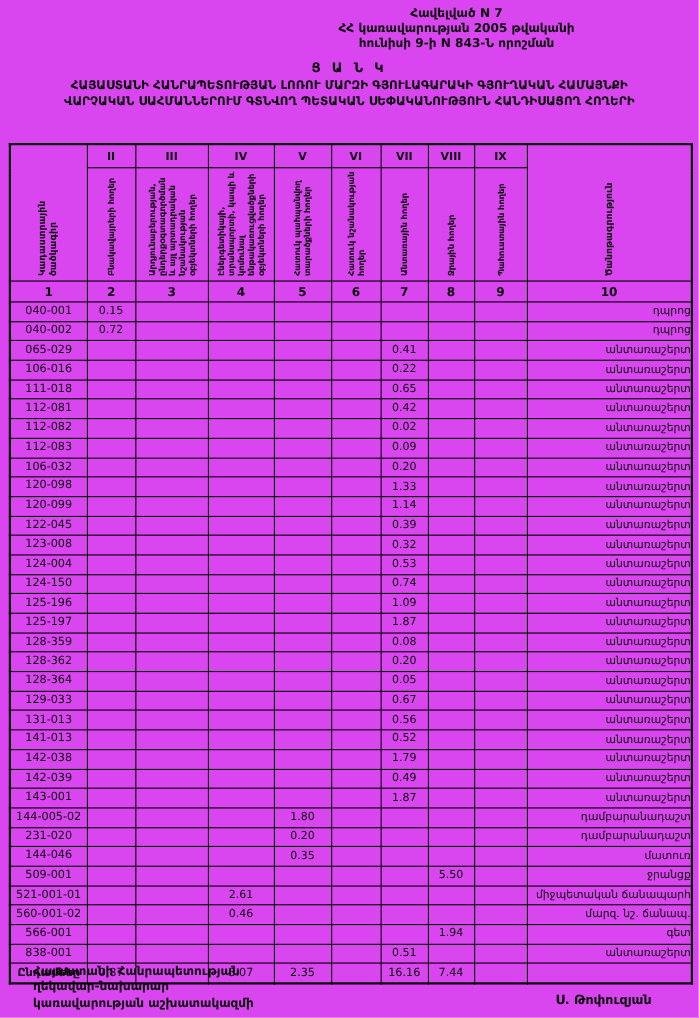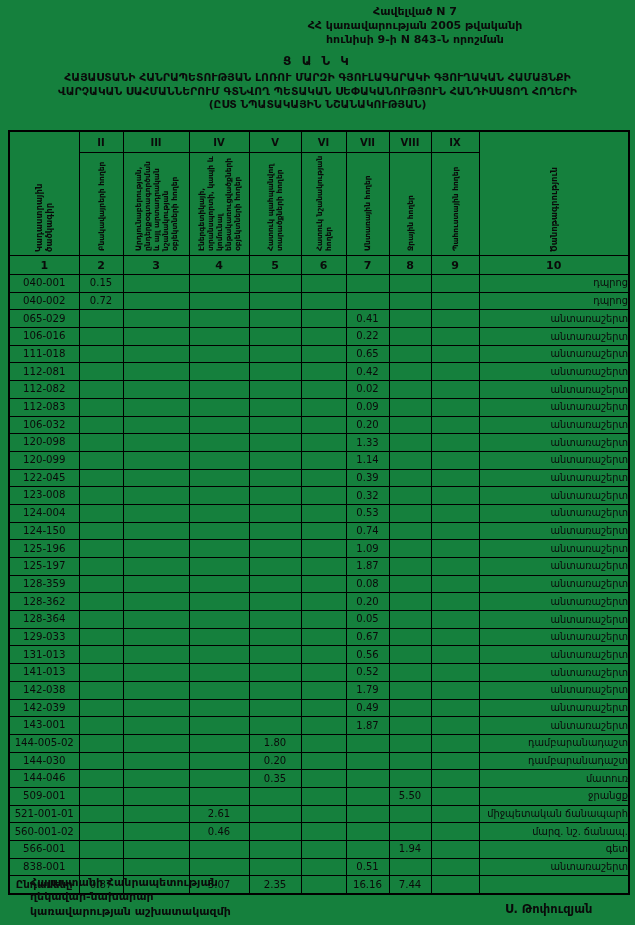--- a/index.html
+++ b/index.html
@@ -1,20 +1,20 @@
 <!DOCTYPE html>
 <html><head>
 <meta charset="utf-8">
 <style>
   html,body{margin:0;padding:0;}
   body{background:#e8e8e8;}
   .page{
     position:relative;
     width:635px;height:925px;
-    background:#15803d;
+    background:#d946ef;
     color:#0a0a0a;
     font-family:"DejaVu Sans","Liberation Sans",sans-serif;
     overflow:hidden;
     margin:0 auto;
   }
   
   .appendix{
     position:absolute;top:5px;left:250px;width:330px;
     text-align:center;font-size:11px;font-weight:bold;line-height:1.25;
   }
@@ -70,21 +70,20 @@
   <div class="appendix">
     <div>Հավելված N 7</div>
     <div>ՀՀ կառավարության 2005 թվականի</div>
     <div>հունիսի 9-ի N 843-Ն որոշման</div>
   </div>
 
   <div class="doc-title">
     <div class="list-word">Ց Ա Ն Կ</div>
     <div class="tline">ՀԱՅԱՍՏԱՆԻ ՀԱՆՐԱՊԵՏՈՒԹՅԱՆ ԼՈՌՈՒ ՄԱՐԶԻ ԳՅՈՒԼԱԳԱՐԱԿԻ ԳՅՈՒՂԱԿԱՆ ՀԱՄԱՅՆՔԻ</div>
     <div class="tline">ՎԱՐՉԱԿԱՆ ՍԱՀՄԱՆՆԵՐՈՒՄ ԳՏՆՎՈՂ ՊԵՏԱԿԱՆ ՍԵՓԱԿԱՆՈՒԹՅՈՒՆ ՀԱՆԴԻՍԱՑՈՂ ՀՈՂԵՐԻ</div>
-    <div class="tline">(ԸՍՏ ՆՊԱՏԱԿԱՅԻՆ ՆՇԱՆԱԿՈՒԹՅԱՆ)</div>
   </div>
 
   <table class="land">
     <colgroup>
       <col style="width:70px">
         <col style="width:44px">
         <col style="width:66px">
       <col style="width:60px">
         <col style="width:52px">
         <col style="width:45px">
@@ -448,21 +447,21 @@
           <td class="val"></td>
           <td class="val"></td>
           <td class="val">1.80</td>
           <td class="val"></td>
           <td class="val"></td>
           <td class="val"></td>
           <td class="val"></td>
           <td class="note">դամբարանադաշտ</td>
         </tr>
         <tr class="data-row">
-          <td class="code">144-030</td>
+          <td class="code">231-020</td>
           <td class="val"></td>
           <td class="val"></td>
           <td class="val"></td>
           <td class="val">0.20</td>
           <td class="val"></td>
           <td class="val"></td>
           <td class="val"></td>
           <td class="val"></td>
           <td class="note">դամբարանադաշտ</td>
         </tr>

